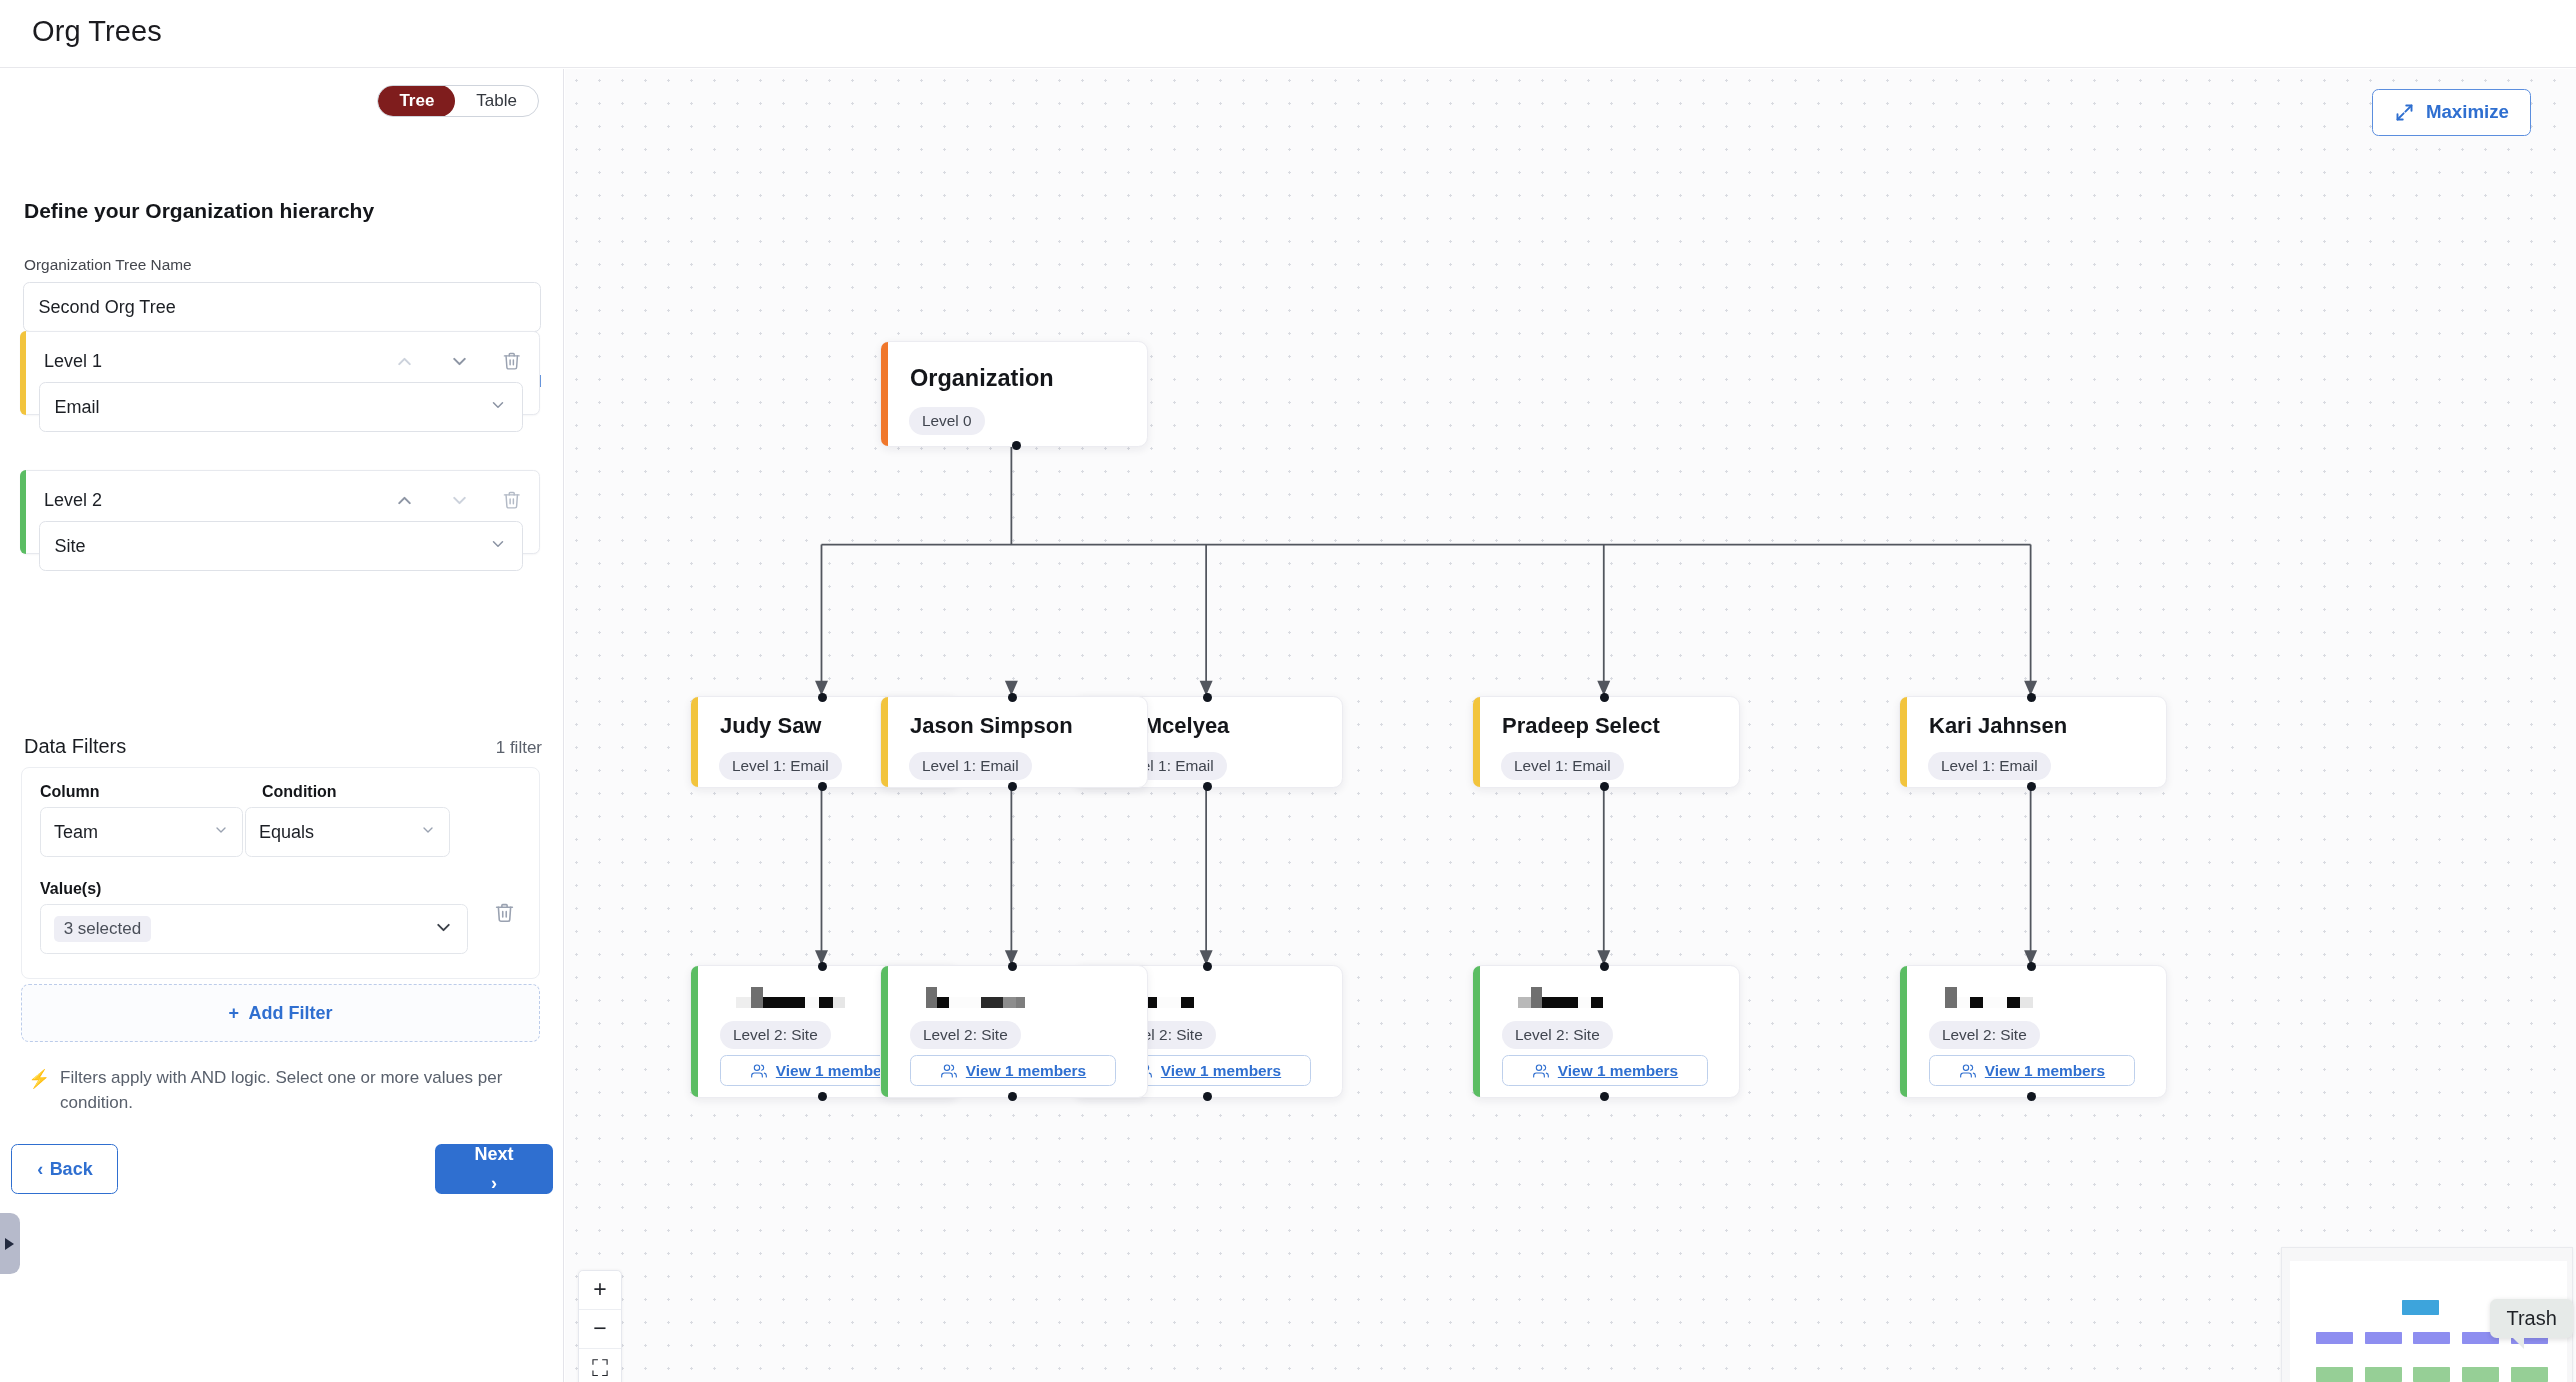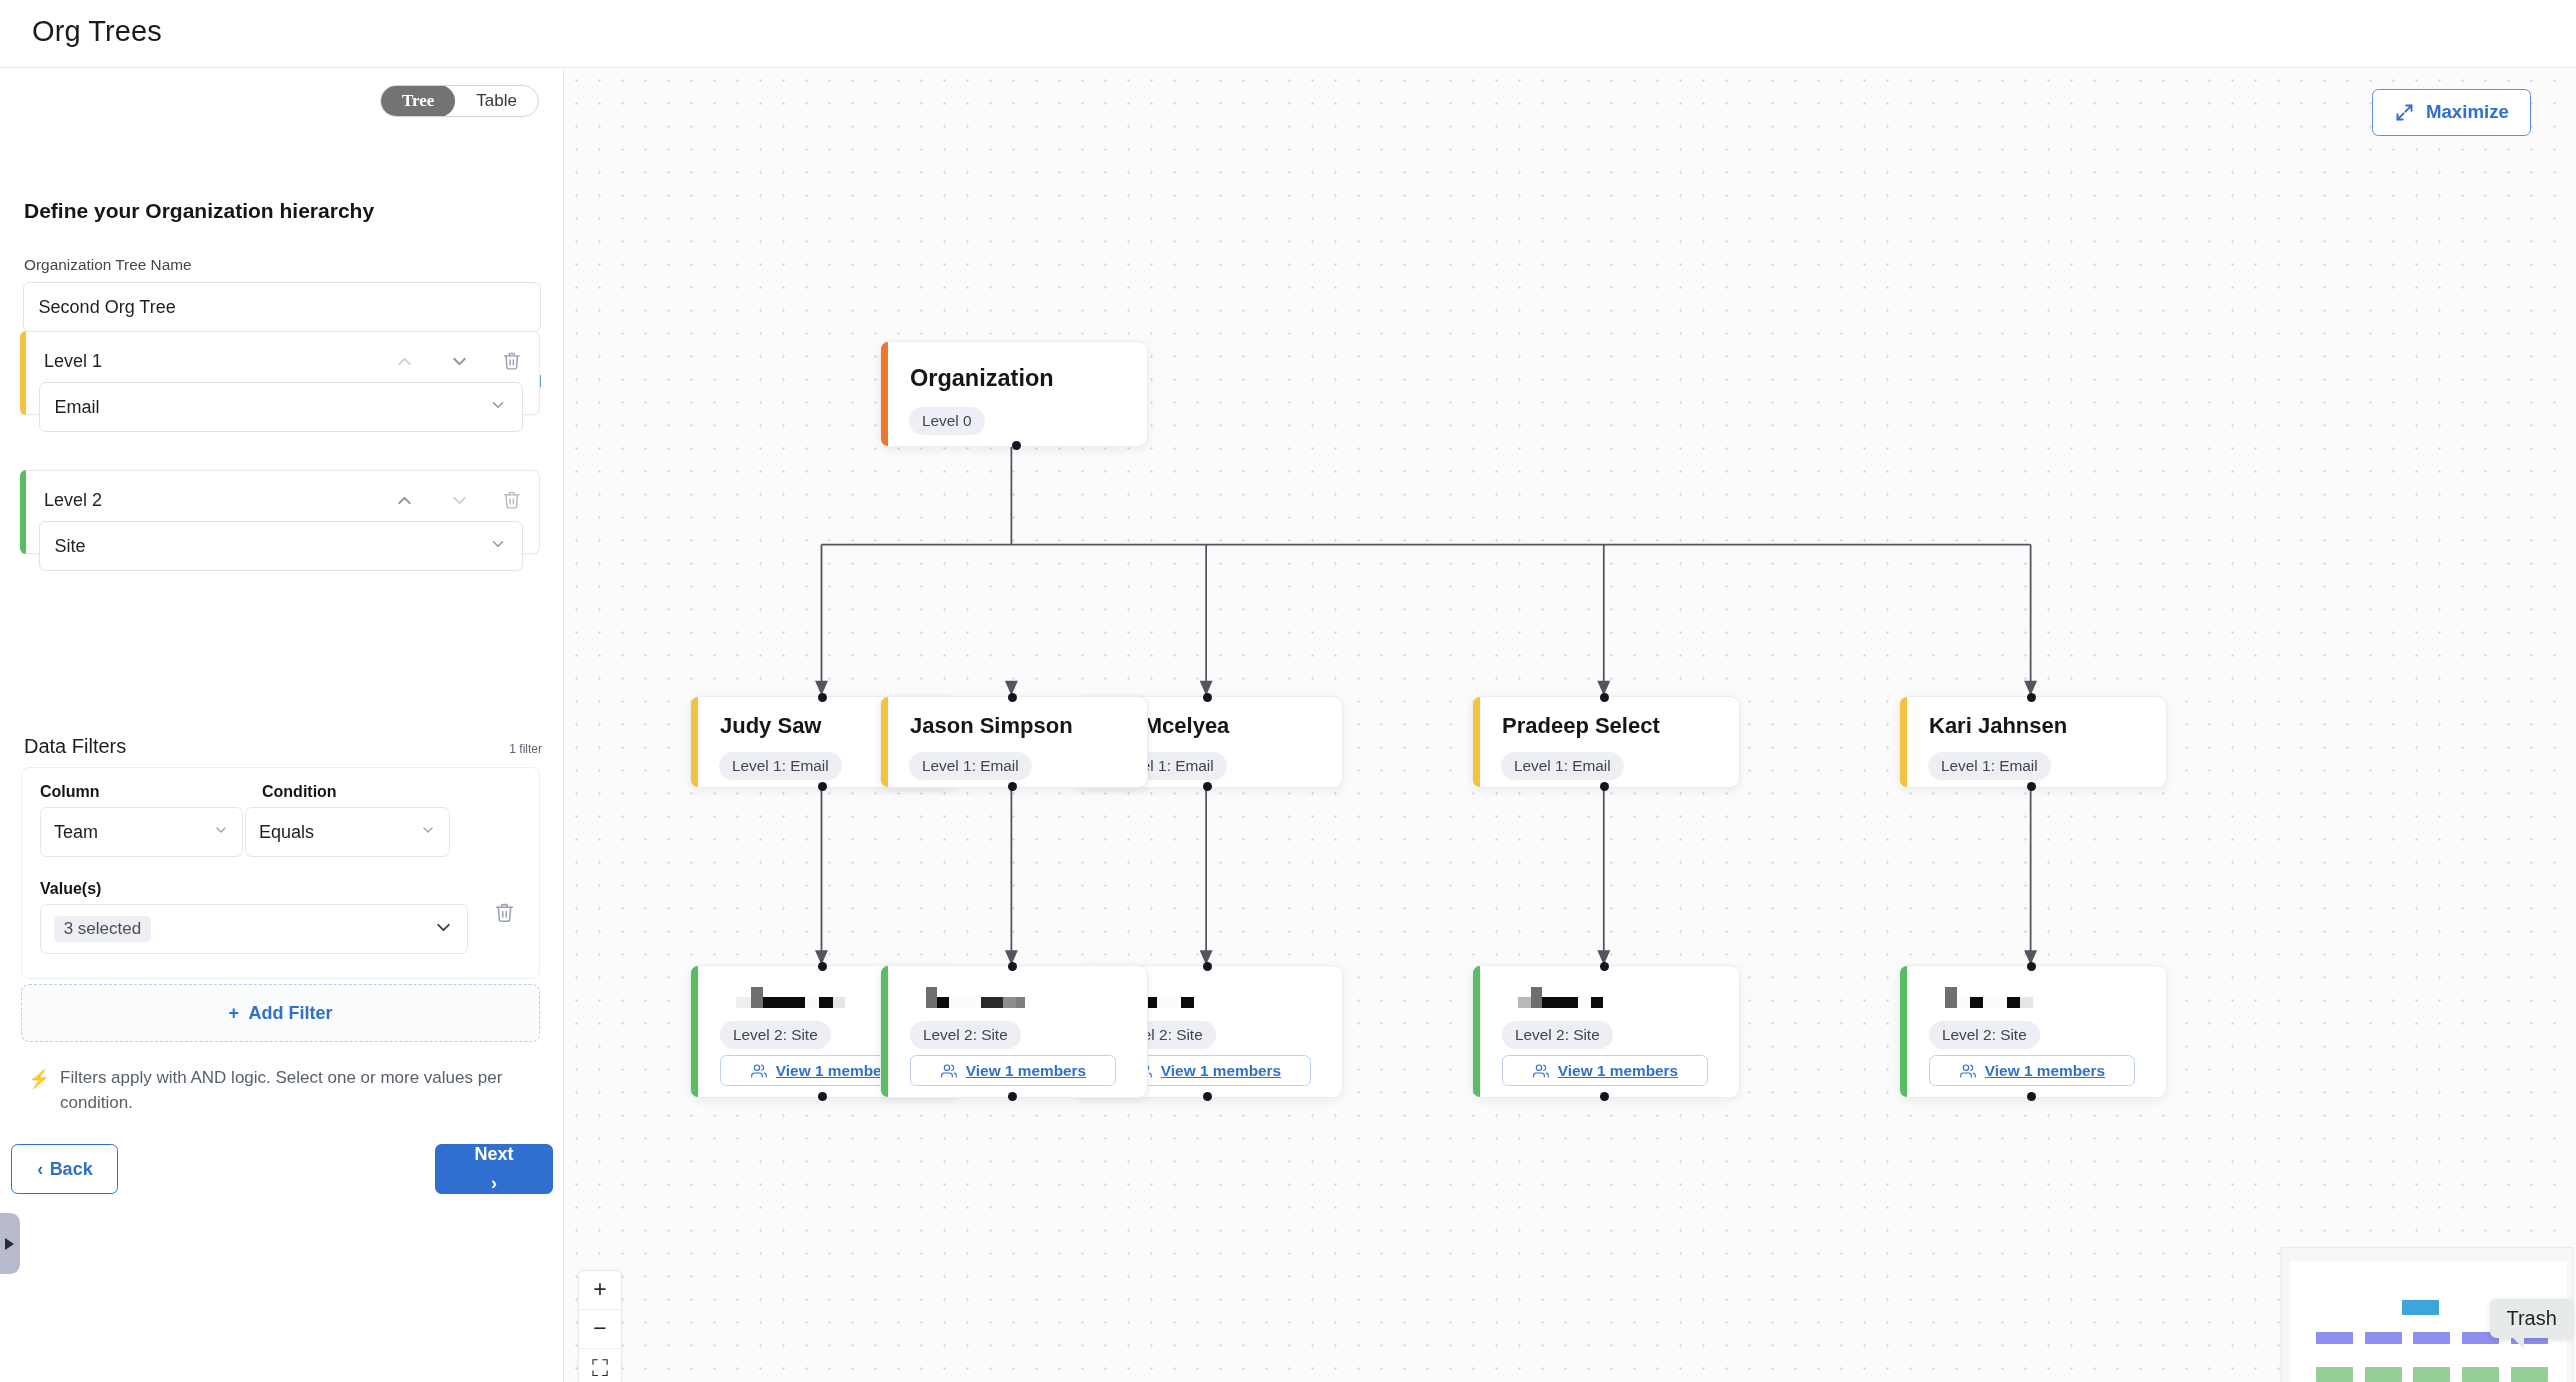--- a/index.html
+++ b/index.html
@@ -30,21 +30,21 @@
   .toggle-wrap { position: absolute; right: 24px; top: 16px; }
   .seg {
     display: inline-flex; align-items: center;
     border: 0.8px solid #cfd4dc; border-radius: 811px; height: 32px; overflow: hidden;
     background: #fff;
   }
   .seg button {
     border: 0; height: 32px; padding: 0 21px; font-size: 17px; cursor: pointer;
     font-family: inherit; background: transparent; color: #33373e; border-radius: 811px;
   }
-  .seg button.active { background: #737373; color: #fff; font-weight: 700; font-family: Liberation Serif, serif; }
+  .seg button.active { background: #7f1d1d; color: #fff; font-weight: 700; }
 
   .section-title {
     position: absolute; left: 24px; top: 130px;
     font-size: 21px; font-weight: 700; color: #14161a;
   }
   .field-label { font-size: 15.4px; color: #44474e; }
   .lbl-orgname { position: absolute; left: 24px; top: 187px; }
   .text-input {
     position: absolute; left: 23px; top: 213px; width: 518px; height: 50px;
     border: 0.8px solid #dfe2e8; border-radius: 6.5px; background: #fff;
@@ -86,21 +86,21 @@
     font-size: 18px; color: #1c1f24; cursor: pointer;
   }
   .lv-select .cv { margin-left: auto; color: #8b93a3; font-size: 16px; }
 
   
   .filters-head {
     position: absolute; left: 24px; top: 666px; width: 518px;
     display: flex; align-items: baseline; justify-content: space-between;
   }
   .filters-head .t { font-size: 20px; color: #1a1d22; }
-  .filters-head .c { font-size: 12px; color: #5b616c; }
+  .filters-head .c { font-size: 17px; color: #5b616c; }
   .filter-card {
     position: absolute; left: 21px; top: 698px; width: 519px; height: 212px;
     border: 0.8px solid #eceef2; border-radius: 8px; background: #fff;
   }
   .fl-lbl { position: absolute; font-size: 16px; font-weight: 700; color: #14161a; }
   .sel {
     position: absolute; border: 0.8px solid #e3e6eb; border-radius: 6.5px; height: 50px;
     background: #fff; display: flex; align-items: center; padding: 0 13px;
     font-size: 18px; color: #1b1e24; cursor: pointer;
   }

